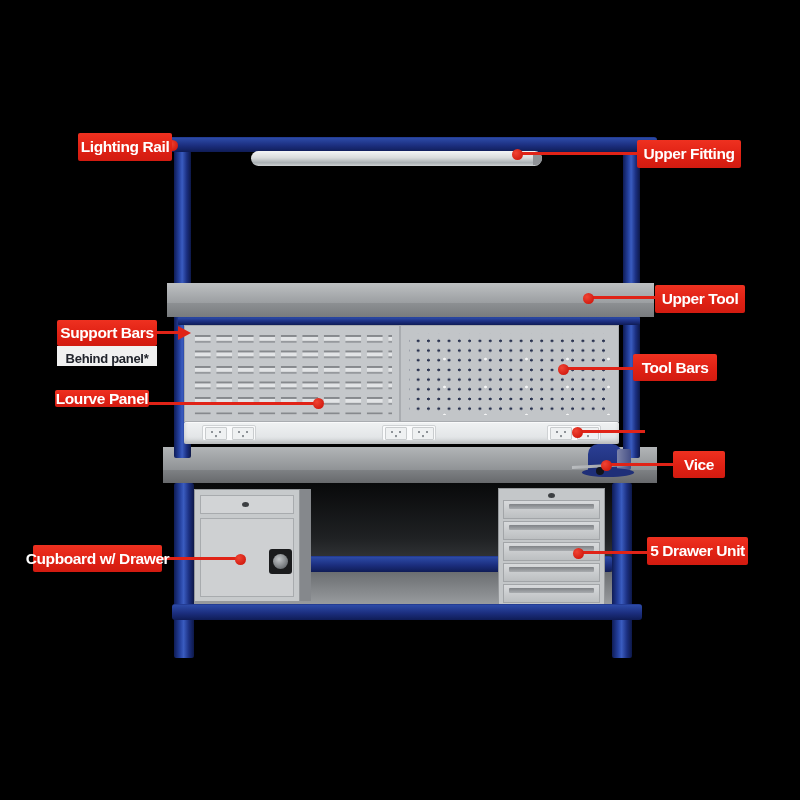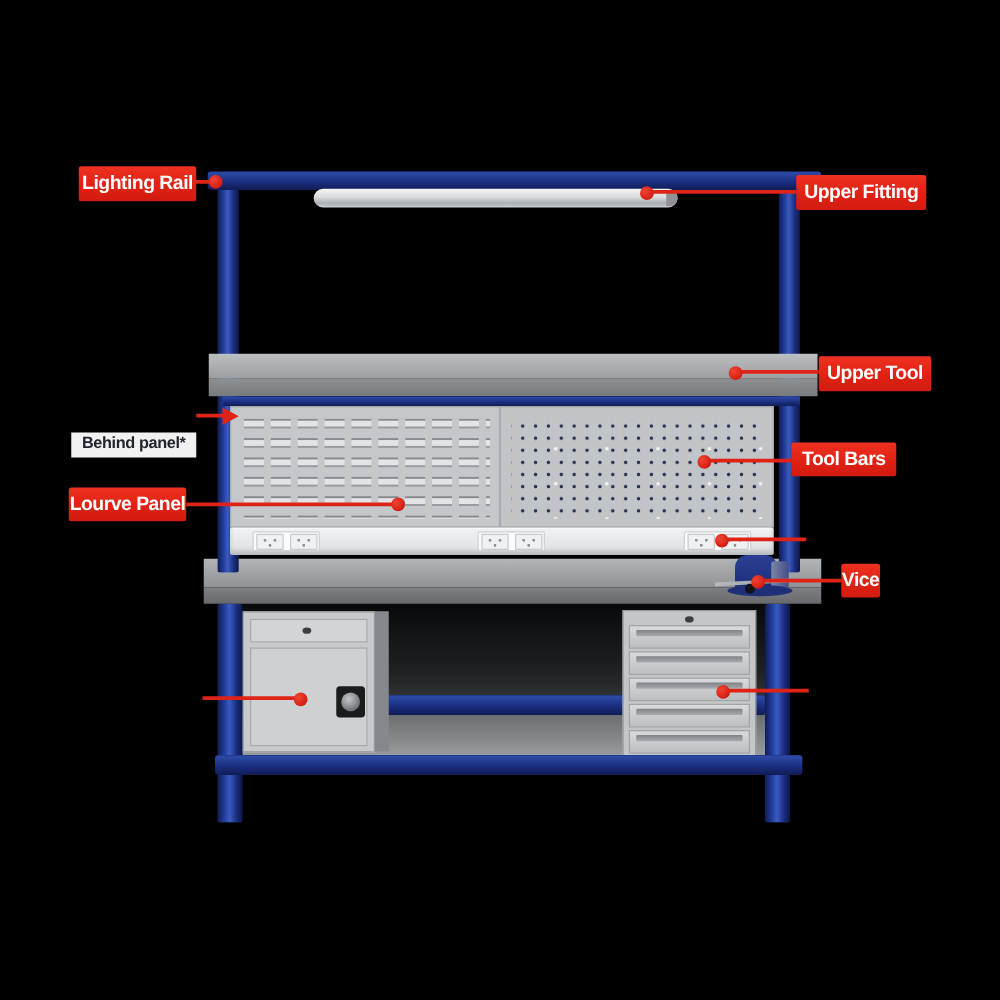--- a/index.html
+++ b/index.html
@@ -47,21 +47,21 @@
   .lock-dot{background:#3c3f42;border-radius:50%;}
   .drawer{background:linear-gradient(180deg,#d8dadc,#bcbfc1);border:1px solid #a2a5a8;}
   .drawer-handle{height:5px;margin:3px 5px 0 5px;border-radius:1px;
     background:linear-gradient(180deg,#7f8286,#a9acaf);}
 
   
   .label-box{display:flex;align-items:center;justify-content:center;
     background:linear-gradient(180deg,#ee3120 0%,#e02114 55%,#d21b10 100%);
     color:#fff;font-weight:bold;font-size:15.5px;letter-spacing:-0.4px;
     white-space:nowrap;border-radius:2px;}
-  .label-note{display:flex;align-items:flex-start;justify-content:center;
+  .label-note{display:flex;align-items:flex-end;justify-content:center;
     background:#f1f1f1;color:#21242c;font-weight:bold;font-size:13px;
     letter-spacing:-0.3px;white-space:nowrap;}
   .leader{background:#e02317;height:3px;}
   .dot{width:11px;height:11px;border-radius:50%;
     background:radial-gradient(circle at 35% 35%,#f04433,#d21b10 75%);}
   .arrow-right{width:0;height:0;border-top:7px solid transparent;
     border-bottom:7px solid transparent;border-left:13px solid #e02317;}
 </style>
 </head>
 <body>
@@ -147,62 +147,71 @@
               background:linear-gradient(180deg,#2b3f95,#1b2c74);"></div>
   <div class="abs" style="left:617px;top:449px;width:14px;height:21px;border-radius:2px;
               background:linear-gradient(90deg,#7d84a8,#454f86);"></div>
   <div class="abs" style="left:582px;top:468px;width:52px;height:9px;border-radius:50%;background:#1f2f78;"></div>
   <div class="abs" style="left:572px;top:466px;width:66px;height:3px;transform:rotate(-3deg);transform-origin:left;
               background:linear-gradient(90deg,#b9bcbf,#8f9295);"></div>
   <div class="abs" style="left:596px;top:467px;width:8px;height:8px;border-radius:50%;background:#111318;"></div>
 
   <div class="abs leader" style="left:155px;top:144px;width:20px;"></div>
   <div class="abs dot" style="left:167px;top:140px;"></div>
-  <div class="abs label-box" style="left:63px;top:133px;width:94px;height:28px;">
+  <div class="abs label-box" style="left:78px;top:133px;width:94px;height:28px;">
     <span>Lighting Rail</span>
   </div>
 
   <div class="abs leader" style="left:522px;top:152px;width:115px;"></div>
   <div class="abs dot" style="left:512px;top:149px;"></div>
   <div class="abs label-box" style="left:637px;top:140px;width:104px;height:28px;">
     <span>Upper Fitting</span>
   </div>
 
   <div class="abs leader" style="left:593px;top:296px;width:62px;"></div>
   <div class="abs dot" style="left:583px;top:293px;"></div>
   <div class="abs label-box" style="left:655px;top:285px;width:90px;height:28px;">
     <span>Upper Tool</span>
   </div>
 
   <div class="abs leader" style="left:157px;top:331px;width:22px;"></div>
   <div class="abs arrow-right" style="left:178px;top:326px;"></div>
+  <div class="abs label-box" style="left:57px;top:320px;width:100px;height:26px;">
+    <span>Support Bars</span>
+  </div>
   <div class="abs label-note" style="left:57px;top:346px;width:100px;height:20px;">
     <span>Behind panel*</span>
   </div>
 
   <div class="abs leader" style="left:568px;top:367px;width:65px;"></div>
   <div class="abs dot" style="left:558px;top:364px;"></div>
   <div class="abs label-box" style="left:633px;top:354px;width:84px;height:27px;">
     <span>Tool Bars</span>
   </div>
 
   <div class="abs leader" style="left:149px;top:402px;width:169px;"></div>
   <div class="abs dot" style="left:313px;top:398px;"></div>
-  <div class="abs label-box" style="left:55px;top:390px;width:94px;height:27px;">
+  <div class="abs label-box" style="left:55px;top:390px;width:94px;height:17px;">
     <span>Lourve Panel</span>
   </div>
 
   <div class="abs leader" style="left:582px;top:430px;width:63px;"></div>
   <div class="abs dot" style="left:572px;top:427px;"></div>
 
   <div class="abs leader" style="left:611px;top:463px;width:62px;"></div>
   <div class="abs dot" style="left:601px;top:460px;"></div>
-  <div class="abs label-box" style="left:673px;top:451px;width:31px;height:27px;">
+  <div class="abs label-box" style="left:673px;top:451px;width:52px;height:27px;">
     <span>Vice</span>
   </div>
 
   <div class="abs leader" style="left:162px;top:557px;width:78px;"></div>
   <div class="abs dot" style="left:235px;top:554px;"></div>
+  <div class="abs label-box" style="left:33px;top:545px;width:129px;height:27px;">
+    <span>Cupboard w/ Drawer</span>
+  </div>
 
   <div class="abs leader" style="left:583px;top:551px;width:64px;"></div>
   <div class="abs dot" style="left:573px;top:548px;"></div>
+  <div class="abs label-box" style="left:647px;top:537px;width:101px;height:28px;">
+    <span>5 Drawer Unit</span>
+  </div>
 
 </div>
 
 </body></html>

